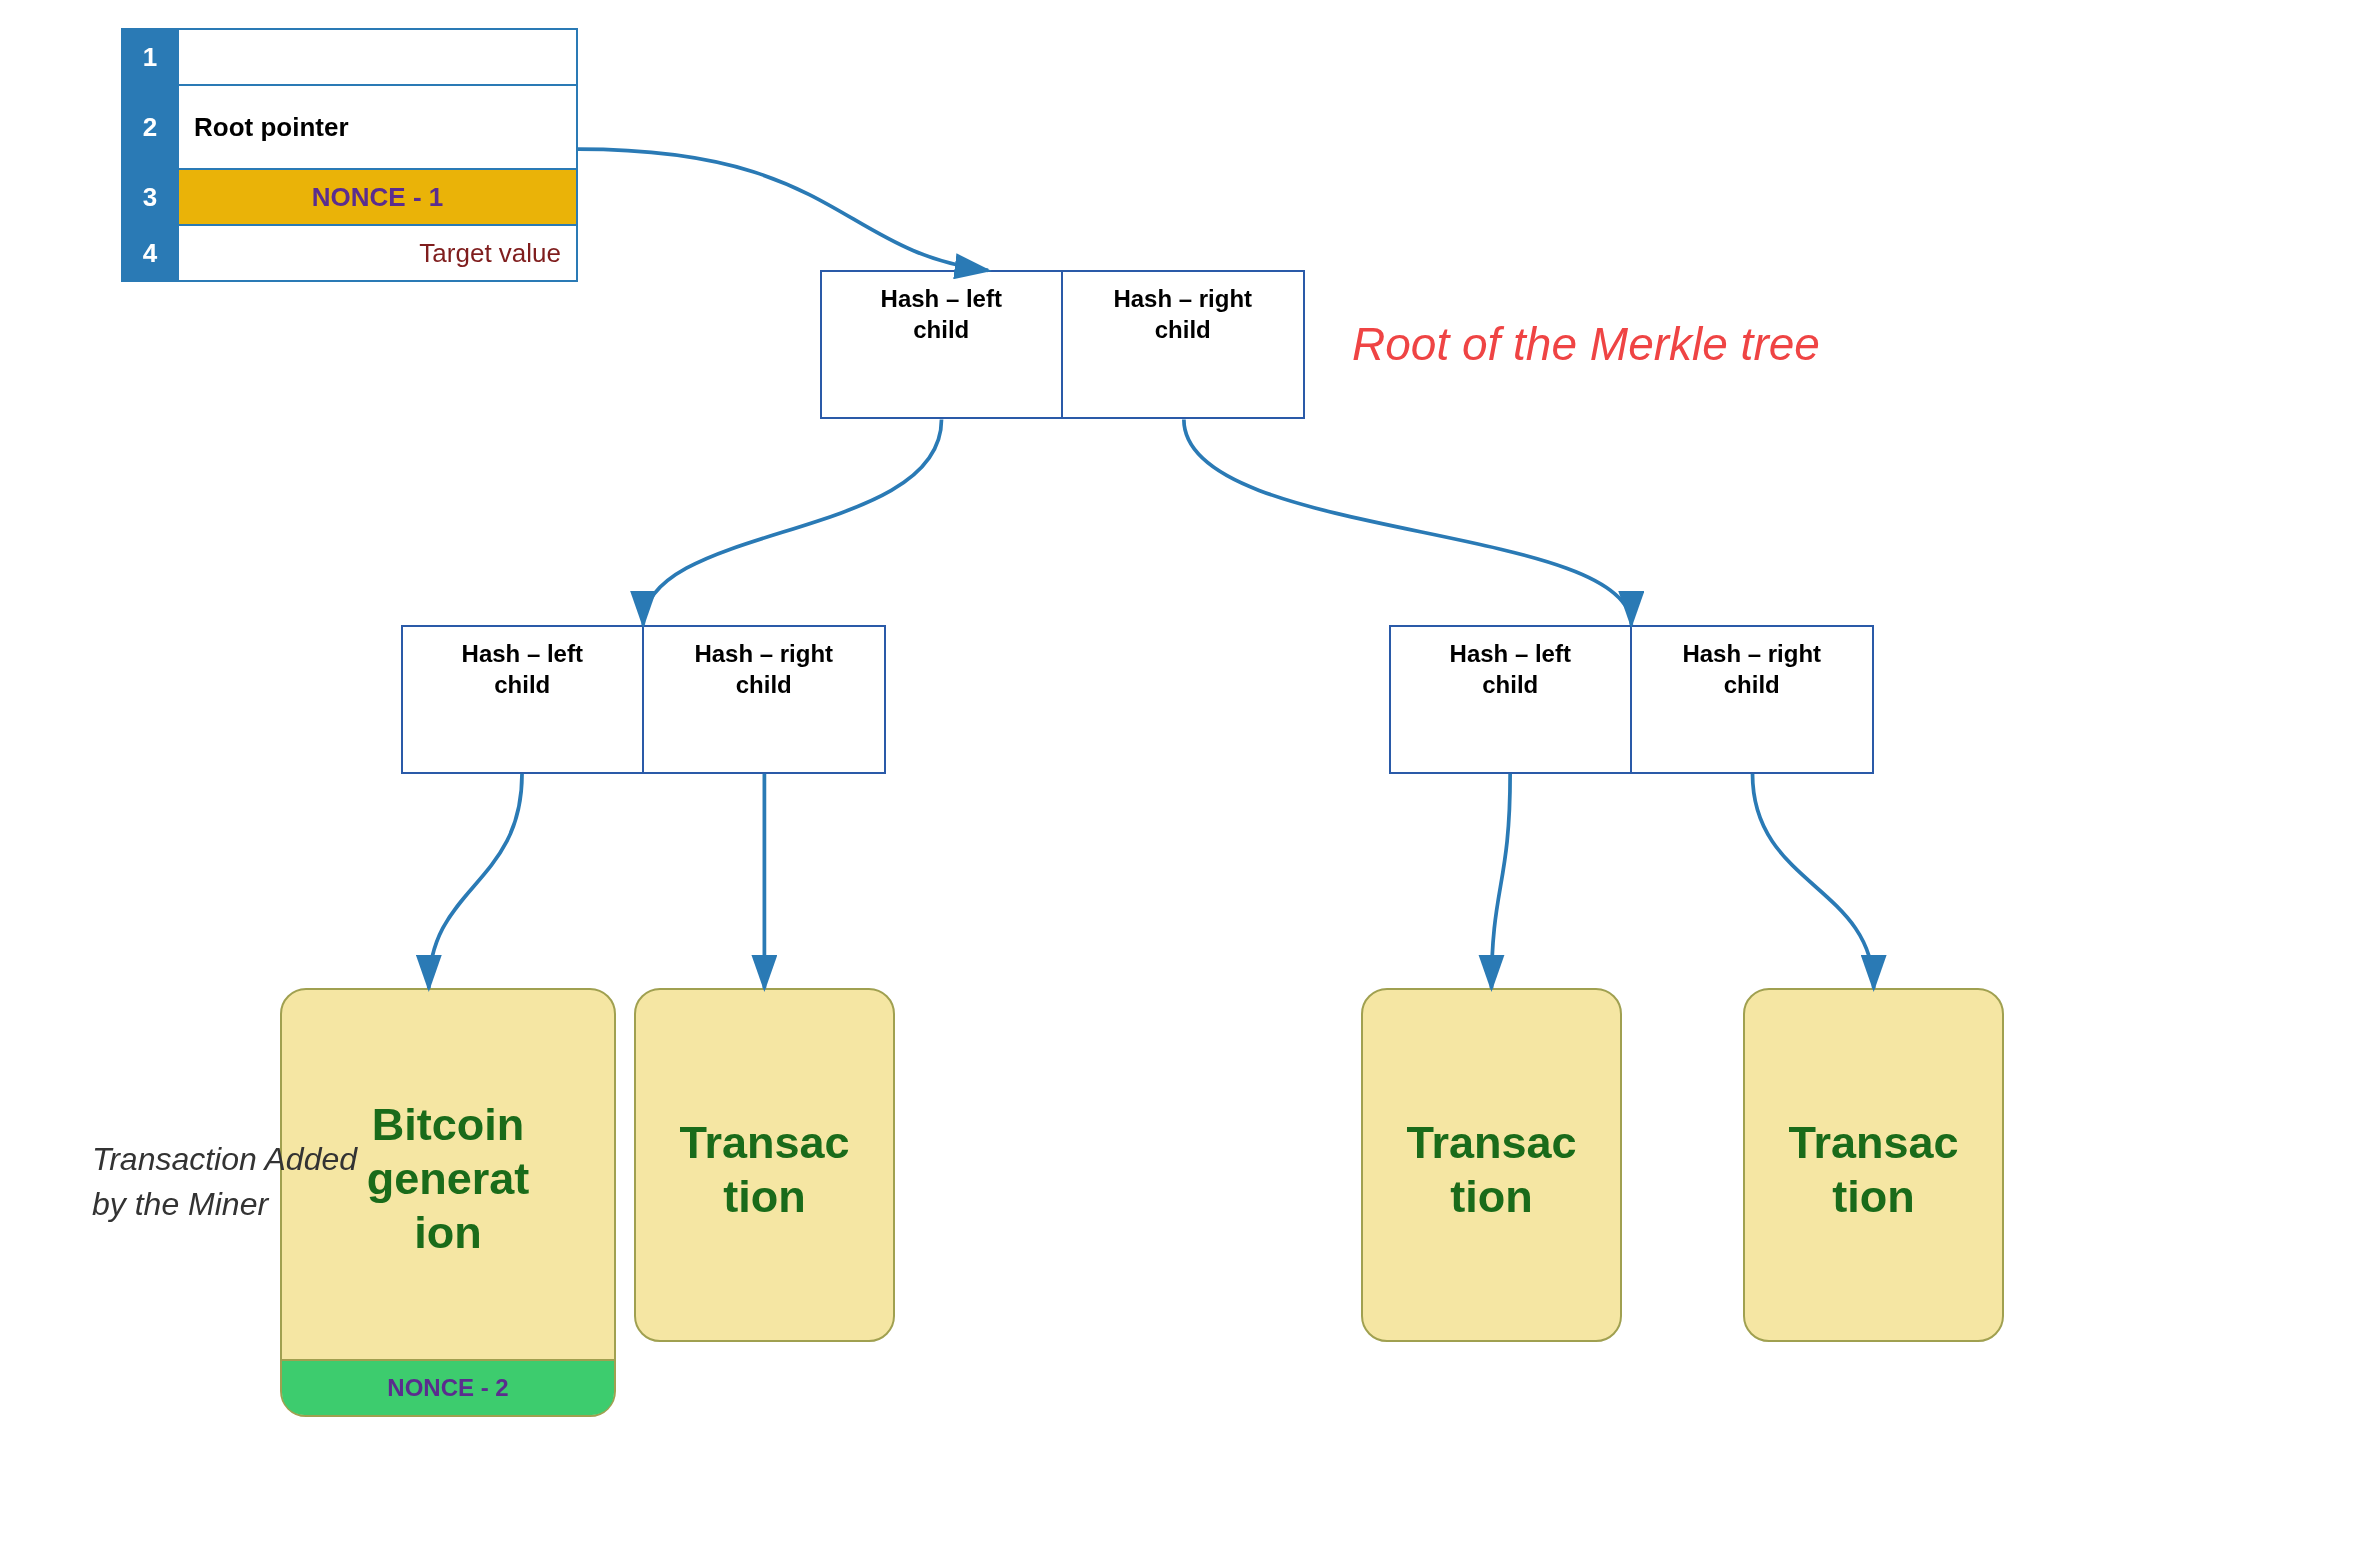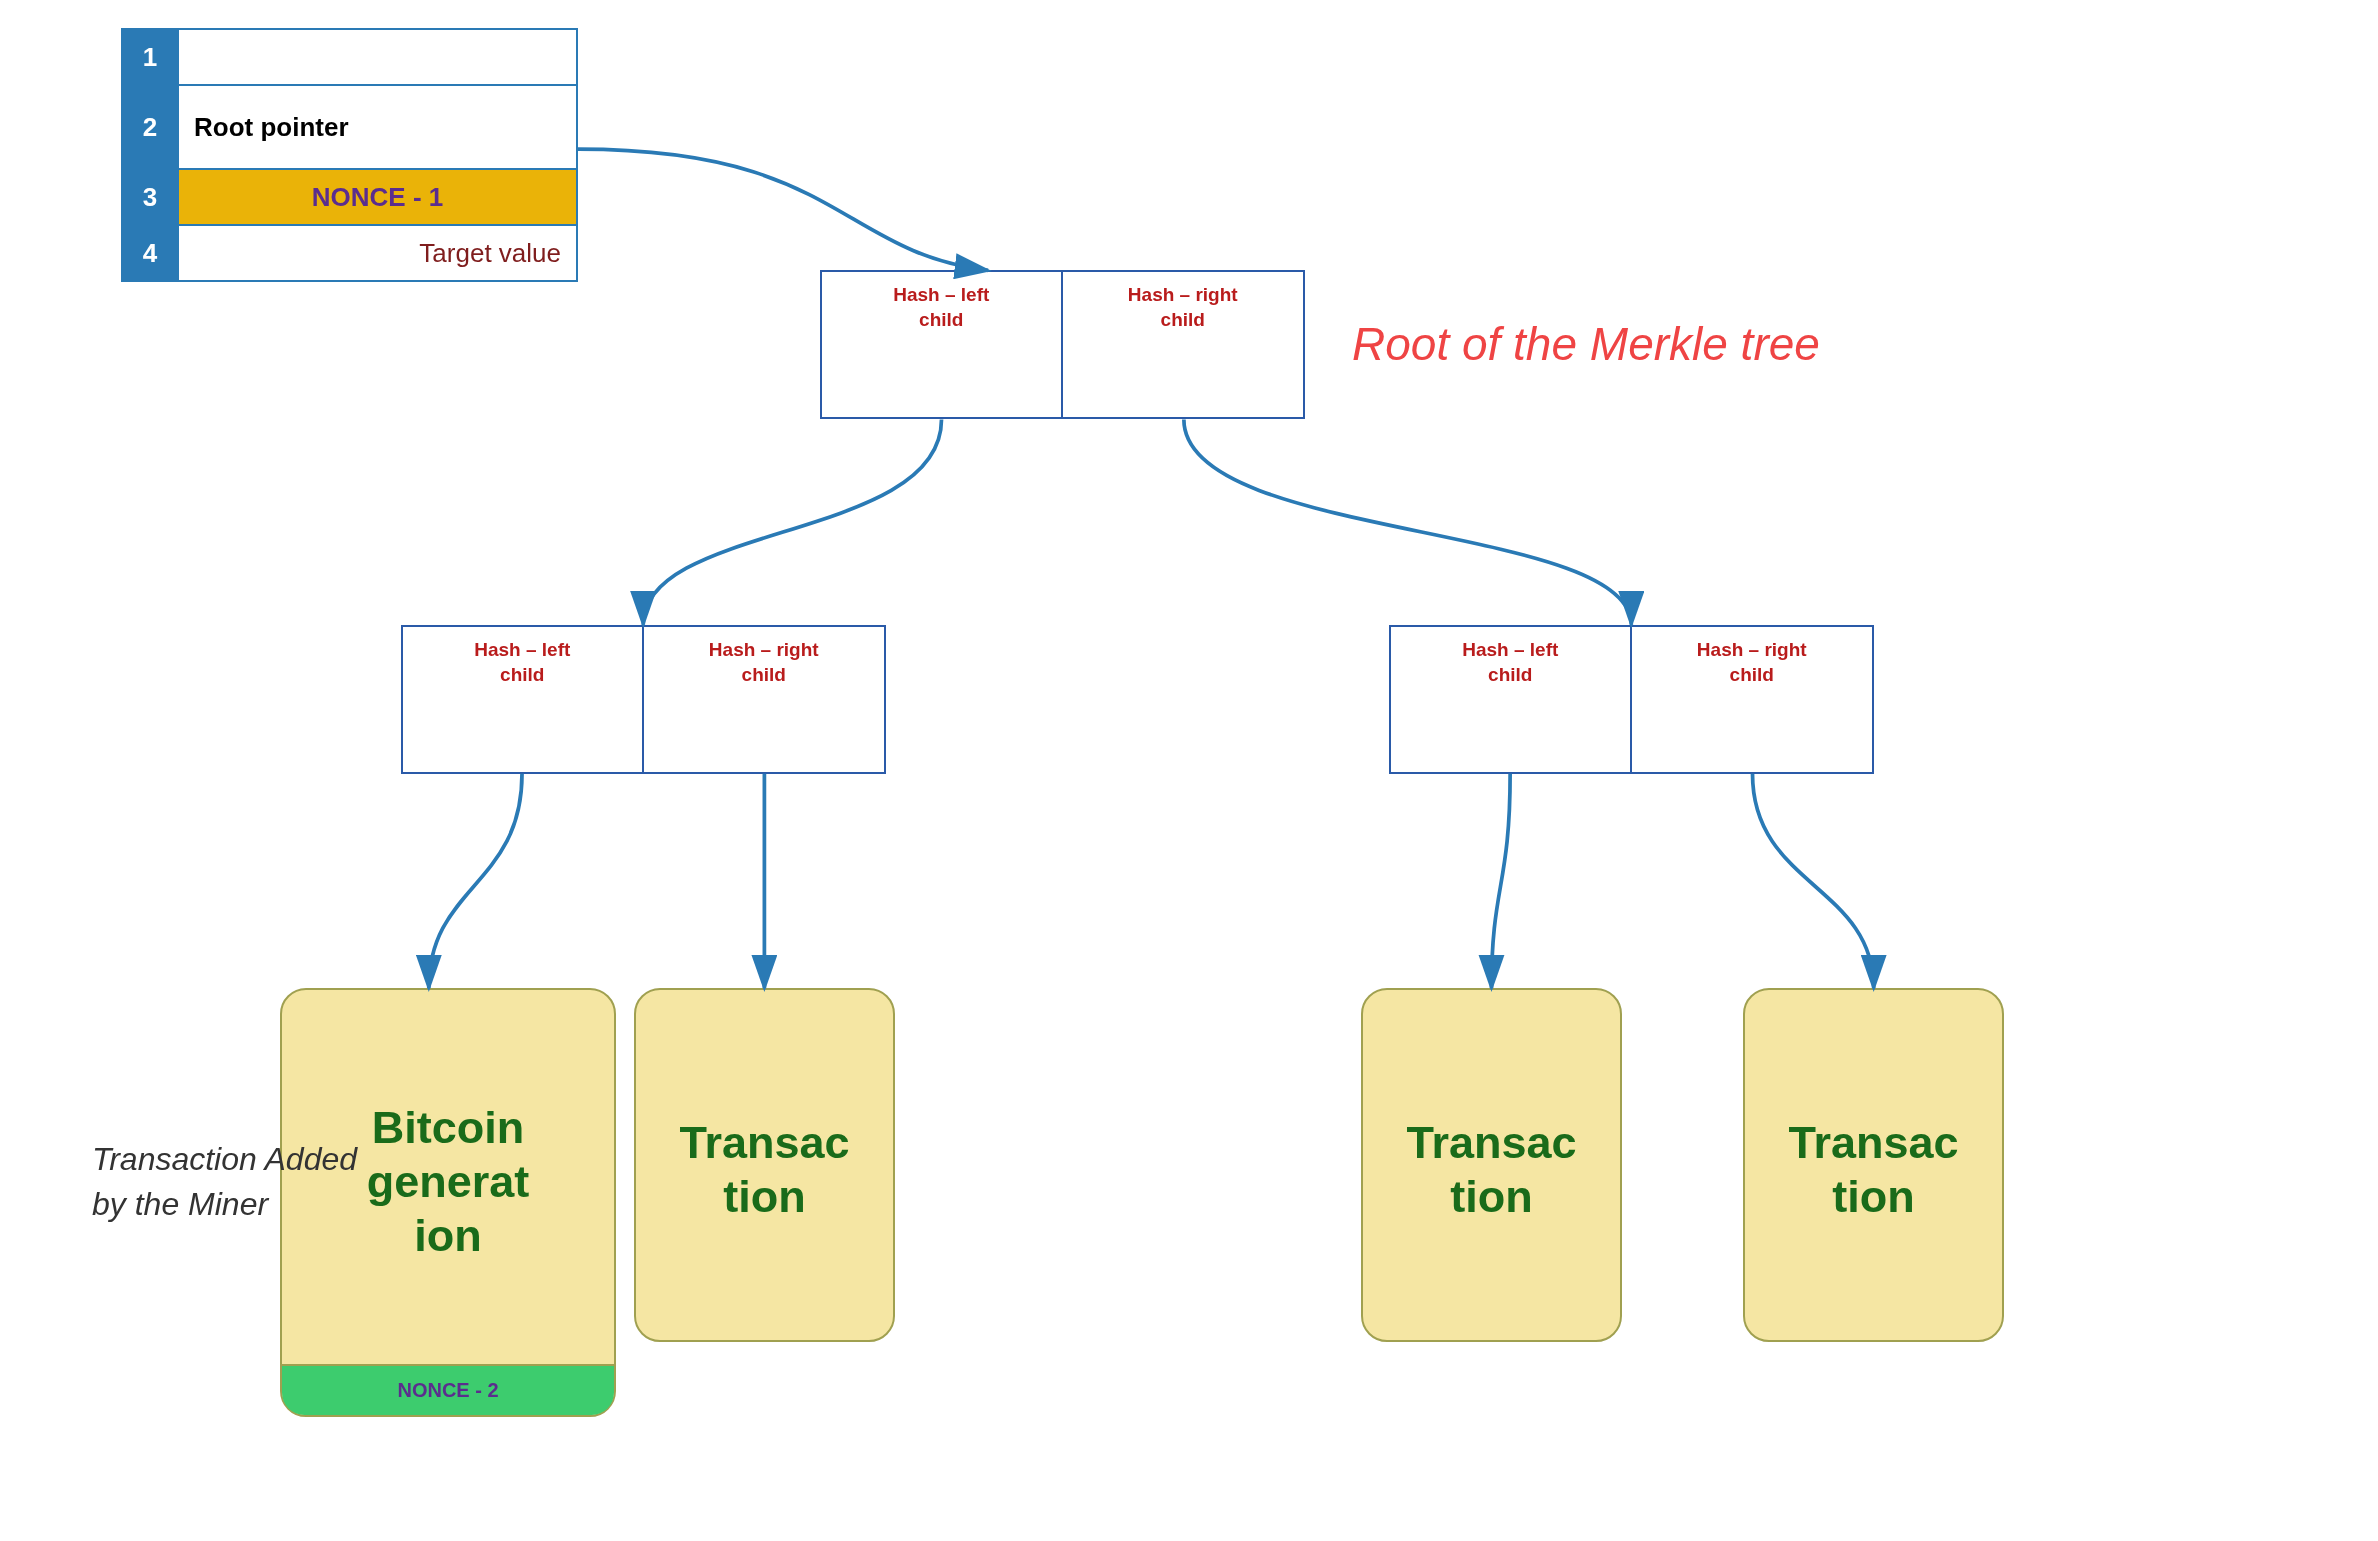--- a/index.html
+++ b/index.html
@@ -57,23 +57,23 @@
     }
 
     
     .hash-node {
       position: absolute;
       border: 2.8px solid #2a5aa8;
       display: flex;
       background: white;
     }
     .hash-cell {
-      color: #b91c1c;
-      font-weight: bold;
-      font-size: 19px;
+      color: #000000;
+      font-weight: bold;
+      font-size: 24px;
       text-align: center;
       padding: 11.2px 9.3px;
       line-height: 1.3;
     }
     .hash-cell:first-child {
       border-right: 2.8px solid #2a5aa8;
     }
 
     
     .tx-node {
@@ -95,21 +95,21 @@
       line-height: 1.2;
       flex: 1;
       display: flex;
       align-items: center;
       justify-content: center;
     }
     .tx-nonce {
       background: #3dcc6e;
       color: #5b2d8e;
       font-weight: bold;
-      font-size: 20px;
+      font-size: 24px;
       text-align: center;
       width: 100%;
       padding: 13px 0;
       border-radius: 0 0 22.4px 22.4px;
       border-top: 2.8px solid #a0a050;
     }
 
     
     .label-root {
       position: absolute;

